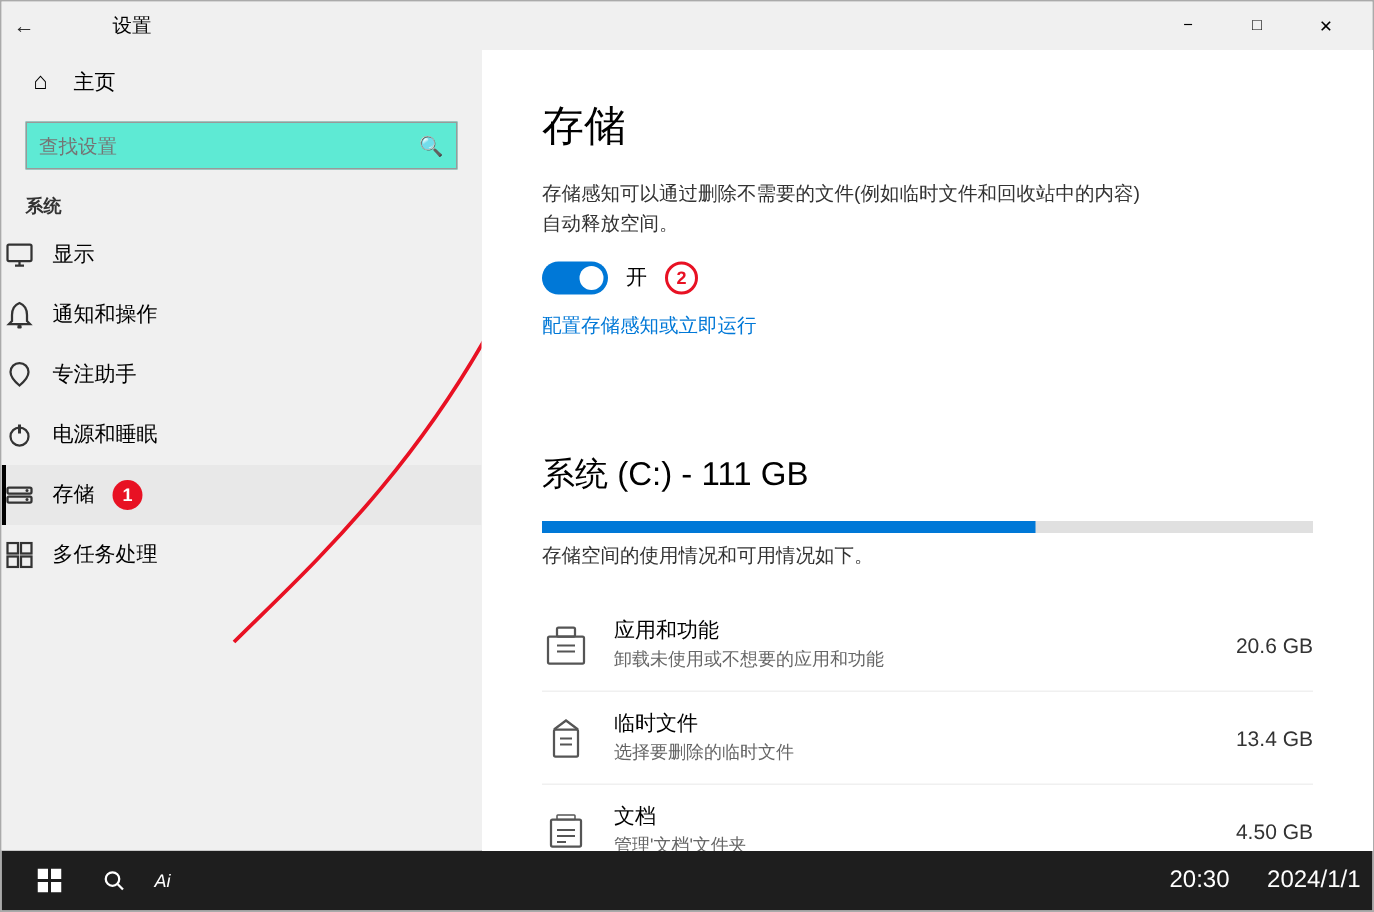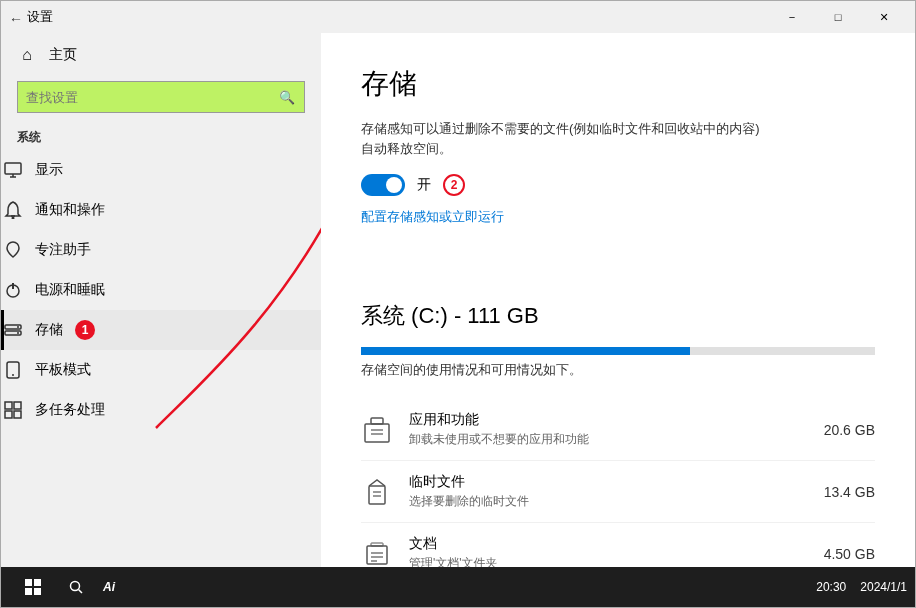--- a/index.html
+++ b/index.html
@@ -65,21 +65,21 @@
       padding: 12px 16px;
       cursor: pointer;
       gap: 12px;
     }
 
     .search-box {
       margin: 4px 16px 12px 16px;
       display: flex;
       align-items: center;
       border: 1px solid #999;
-      background: #bef264;
+      background: #5eead4;
       height: 32px;
       padding: 12px 8px;
     }
     .search-input {
       border: none;
       outline: none;
       flex: 1;
       font-size: 13px;
       font-family: inherit;
       background: transparent;
@@ -304,43 +304,43 @@
       padding: 0 8px;
       cursor: pointer;
       font-size: 13px;
       color: #fff;
     }
     .taskbar-right {
       margin-left: auto;
       display: flex;
       align-items: center;
       color: #fff;
-      font-size: 12px;
-      gap: 14px;
+      font-size: 16px;
+      gap: 25px;
     }
 
     
     .window-wrapper {
       width: 916px;
       height: 608px;
       display: flex;
       flex-direction: column;
       border: 1px solid #aaa;
       overflow: hidden;
       position: relative;
     }
   </style>
 </head>
 <body>
 
 <div class="window-wrapper">
 
   <div class="titlebar">
     <span style="font-size:14px; color:#333; margin-right:4px;">←</span>
-    <span style="font-size:13px;">设置</span>
+    <span style="font-size:13px;margin-left:48px;">设置</span>
     <div class="titlebar-controls">
       <button class="titlebar-btn">−</button>
       <button class="titlebar-btn">□</button>
       <button class="titlebar-btn close">✕</button>
     </div>
   </div>
 
   <div class="main-layout" style="position:relative;">
 
     <div class="sidebar">
@@ -405,29 +405,20 @@
               <rect x="1" y="4" width="16" height="4" rx="1" fill="none" stroke="#333" stroke-width="1.5"></rect>
               <rect x="1" y="10" width="16" height="4" rx="1" fill="none" stroke="#333" stroke-width="1.5"></rect>
               <circle cx="14" cy="6" r="1" fill="#333"></circle>
               <circle cx="14" cy="12" r="1" fill="#333"></circle>
             </svg>
         </span>
         <span class="sidebar-item-label">存储</span>
         <div class="badge badge-red">1</div>
       </div>
 
-      <div class="sidebar-item">
-        <span class="sidebar-item-icon">
-          <svg width="18" height="18" viewBox="0 0 18 18">
-              <rect x="3" y="1" width="12" height="16" rx="2" fill="none" stroke="#333" stroke-width="1.5"></rect>
-              <circle cx="9" cy="14" r="1" fill="#333"></circle>
-            </svg>
-        </span>
-        <span class="sidebar-item-label">平板模式</span>
-      </div>
 
       <div class="sidebar-item">
         <span class="sidebar-item-icon">
           <svg width="18" height="18" viewBox="0 0 18 18">
               <rect x="1" y="1" width="7" height="7" fill="none" stroke="#333" stroke-width="1.5"></rect>
               <rect x="10" y="1" width="7" height="7" fill="none" stroke="#333" stroke-width="1.5"></rect>
               <rect x="1" y="10" width="7" height="7" fill="none" stroke="#333" stroke-width="1.5"></rect>
               <rect x="10" y="10" width="7" height="7" fill="none" stroke="#333" stroke-width="1.5"></rect>
             </svg>
         </span>
@@ -535,20 +526,20 @@
         <rect x="9" y="9" width="7" height="7" fill="#fff"></rect>
       </svg>
     </div>
     <div class="taskbar-item">
       <svg width="14" height="14" viewBox="0 0 14 14">
         <circle cx="6" cy="6" r="4.5" stroke="#fff" stroke-width="1.5" fill="none"></circle>
         <line x1="9.5" y1="9.5" x2="13" y2="13" stroke="#fff" stroke-width="1.5"></line>
       </svg>
     </div>
     <div class="taskbar-item">
-      <span style="font-size:12px; color:#fff; font-style:italic;font-weight:bold;">Ai</span>
+      <span style="font-size:12px; color:#fff; font-style:italic;">Ai</span>
     </div>
     <div class="taskbar-right">
       <span>20:30</span>
       <span>2024/1/1</span>
     </div>
   </div>
 </div>
 
 </body></html>

